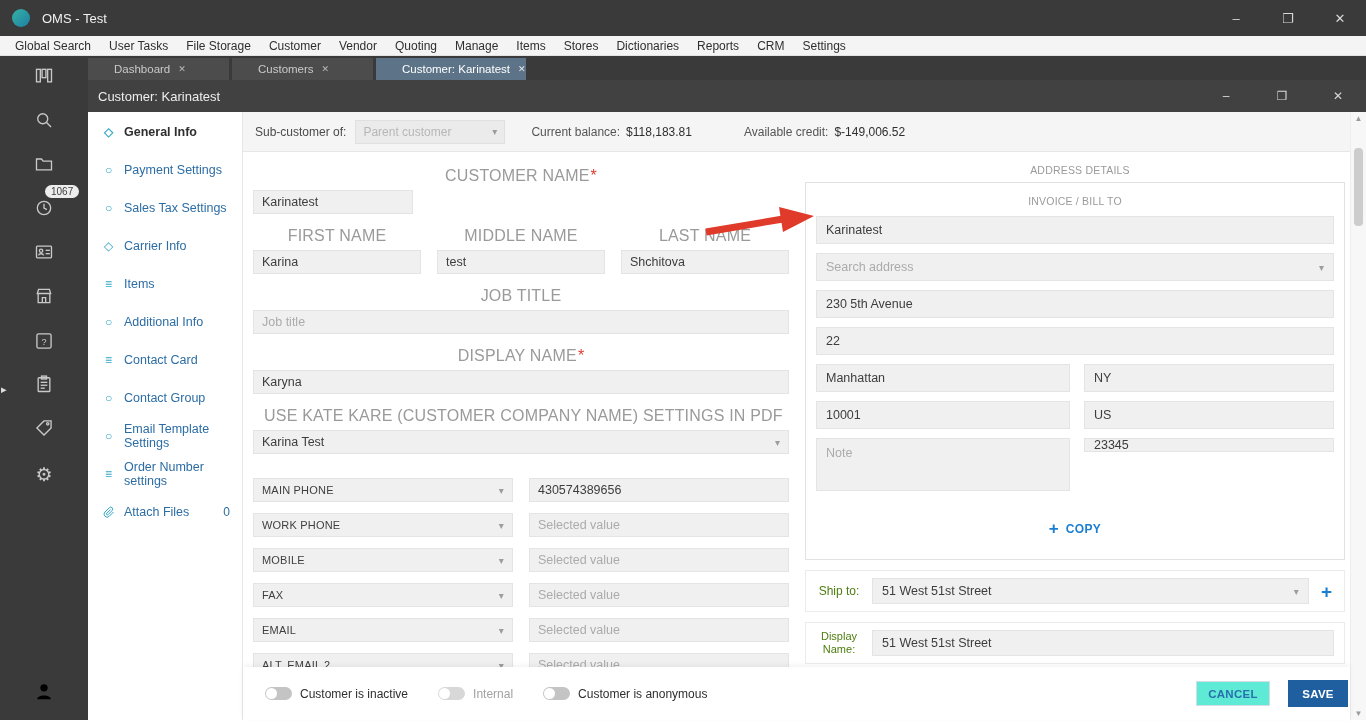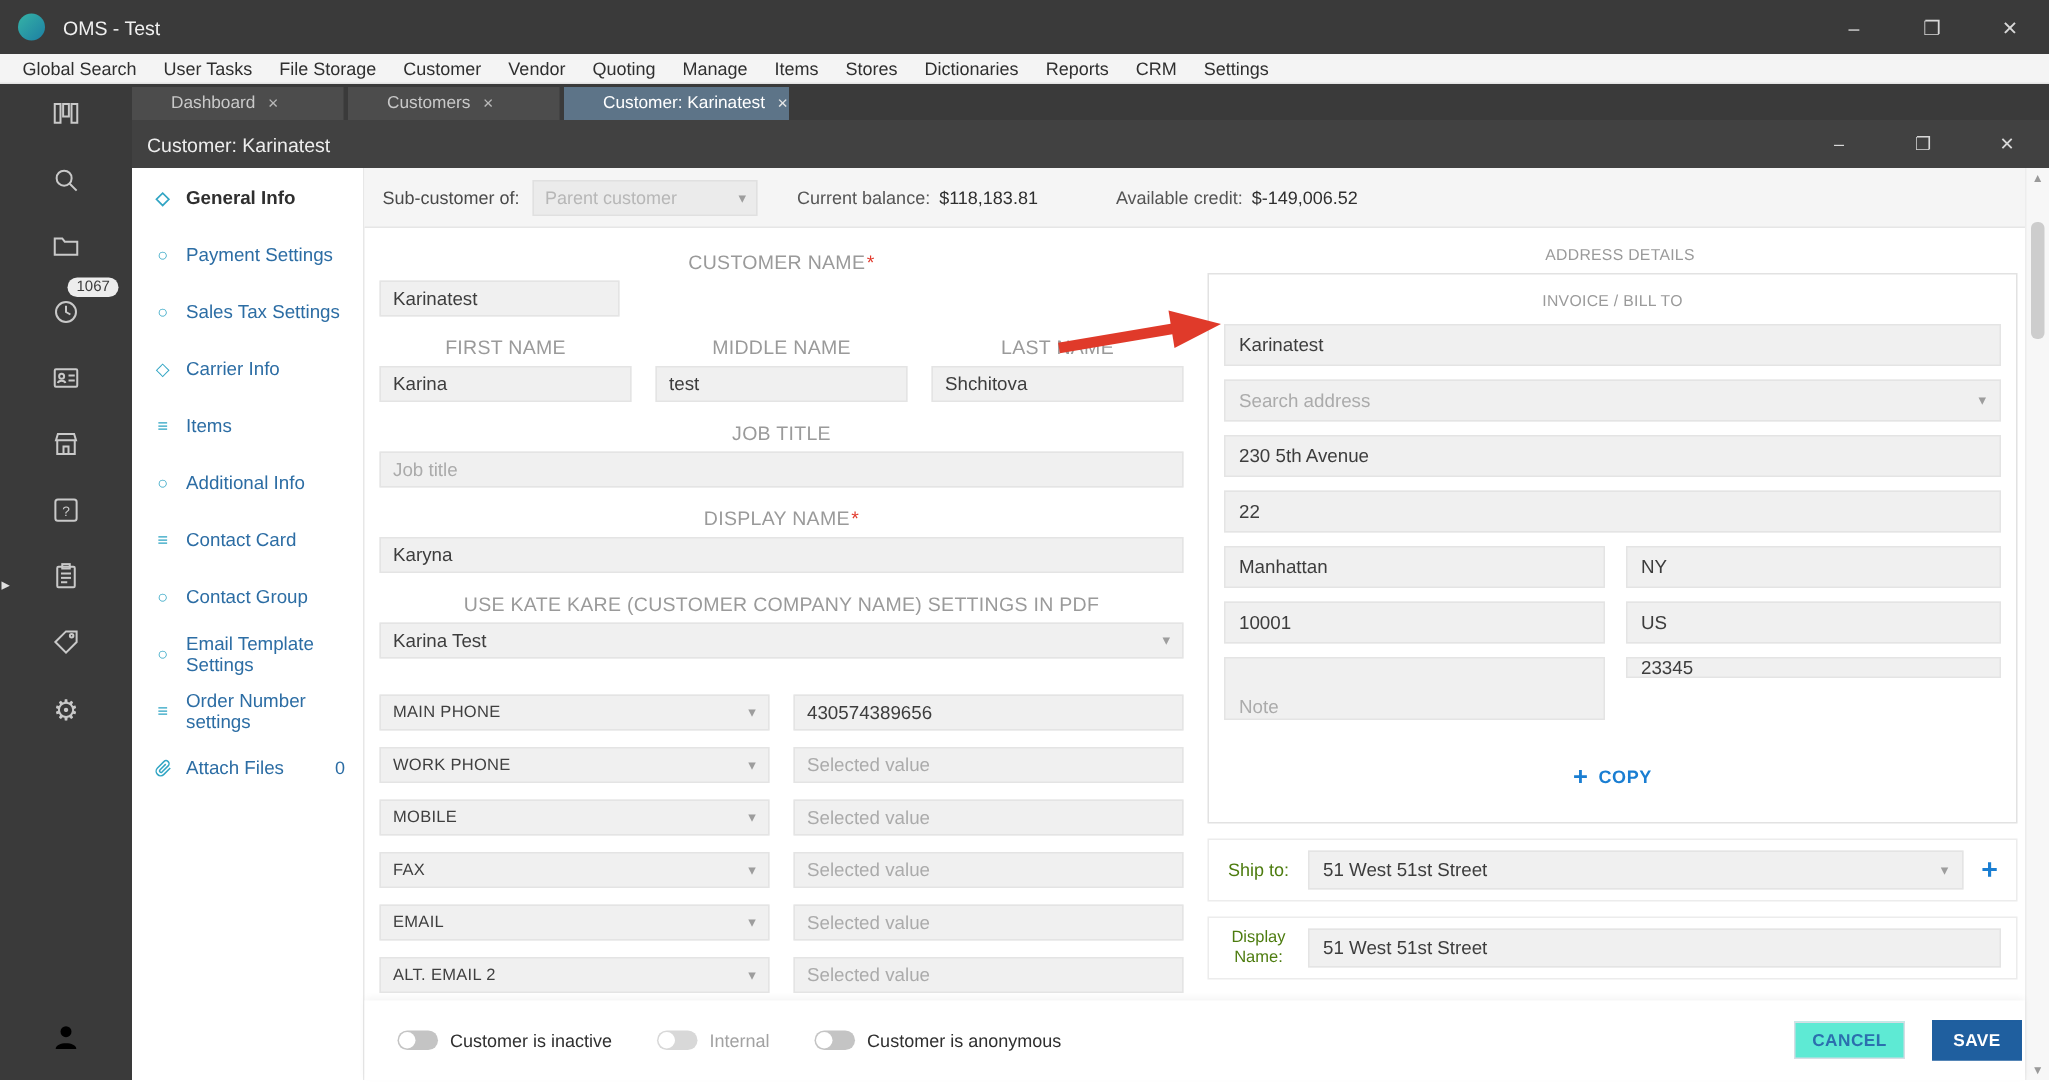--- a/index.html
+++ b/index.html
@@ -62,42 +62,42 @@
   .subheader { height:40px; background:#f5f5f5; border-bottom:1px solid #e6e6e6; display:flex; align-items:center; padding-left:12px; font-size:12px; color:#4a4a4a; flex:0 0 auto; }
   .subdrop { width:150px; height:24px; background:#ebebeb; border:1px solid #e0e0e0; color:#b7b7b7; display:flex; align-items:center; justify-content:space-between; padding:0 7px; margin-left:9px; font-size:12px; }
   .sub-label { margin-left:26px; color:#555; }
   .sub-value { margin-left:6px; color:#2f2f2f; }
   .chev { color:#9d9d9d; font-size:10px; }
 
   .content-row { flex:1; display:flex; min-height:0; overflow:hidden; }
 
   
   .form-area { width:562px; padding:2px 16px 0 10px; flex:0 0 auto; }
-  .flabel { font-size:13px; color:#9a9a9a; margin:13px 11px 5px; letter-spacing:.2px; white-space:nowrap; }
+  .flabel { font-size:16px; color:#9a9a9a; margin:13px 11px 5px; letter-spacing:.2px; white-space:nowrap; }
   .req { color:#e23b2e; margin-left:1px; }
   .input { height:24px; background:#f0f0f0; border:1px solid #e4e4e4; display:flex; align-items:center; padding:0 8px; font-size:12.5px; color:#3d3d3d; }
   .input.ph { color:#ababab; }
   .w160 { width:160px; }
   .grid3 { display:grid; grid-template-columns:repeat(3,168px); column-gap:16px; }
   .dropdown { height:24px; background:#f0f0f0; border:1px solid #e4e4e4; display:flex; align-items:center; justify-content:space-between; padding:0 8px; font-size:12.5px; color:#3d3d3d; }
   .phones { margin-top:24px; }
   .phone-row { display:flex; gap:16px; margin-bottom:11px; }
   .phone-type { width:260px; height:24px; background:#f0f0f0; border:1px solid #e4e4e4; display:flex; align-items:center; justify-content:space-between; padding:0 8px; font-size:11px; color:#3f3f3f; letter-spacing:.2px; }
   .phone-val { width:260px; }
 
   
   .address-area { flex:1; padding:2px 5px 0 0; min-width:0; }
   .addr-title { font-size:10.5px; color:#9a9a9a; margin:10px 0 6px 10px; letter-spacing:.2px; }
   .addr-box { border:1px solid #e2e2e2; padding:10px; background:#fff; }
   .addr-sec { font-size:10.5px; color:#9a9a9a; margin:2px 0 9px; letter-spacing:.2px; }
   .ainput { height:28px; background:#f0f0f0; border:1px solid #e4e4e4; display:flex; align-items:center; padding:0 9px; font-size:12.5px; color:#3d3d3d; margin-bottom:9px; }
   .ainput.ph { color:#ababab; }
   .adrop { justify-content:space-between; }
   .grid2 { display:grid; grid-template-columns:1fr 250px; column-gap:14px; }
-  .note-box { height:42px; align-items:flex-start; padding-top:25px; }
+  .note-box { height:53px; align-items:flex-start; padding-top:7px; }
   .h30 { height:14px; margin-top:0; }
   .copy-row { display:flex; align-items:center; justify-content:center; gap:7px; padding:20px 0 12px; color:#1a7ed2; }
   .copy-plus { font-size:17px; font-weight:bold; line-height:1; }
   .copy-txt { font-size:12px; font-weight:bold; letter-spacing:.4px; }
   .addr-row { border:1px solid #ececec; margin-top:10px; padding:7px 10px; display:flex; align-items:center; gap:10px; background:#fff; }
   .addr-row-label { width:46px; font-size:12px; color:#4d7c0f; flex:0 0 auto; }
   .addr-row-label.small { font-size:11px; line-height:1.2; }
   .rowdrop { flex:1; height:26px; margin-bottom:0; }
   .rowinput { flex:1; height:26px; margin-bottom:0; }
   .plus-btn { color:#1a7ed2; font-size:19px; font-weight:bold; line-height:1; padding:0 2px; }

